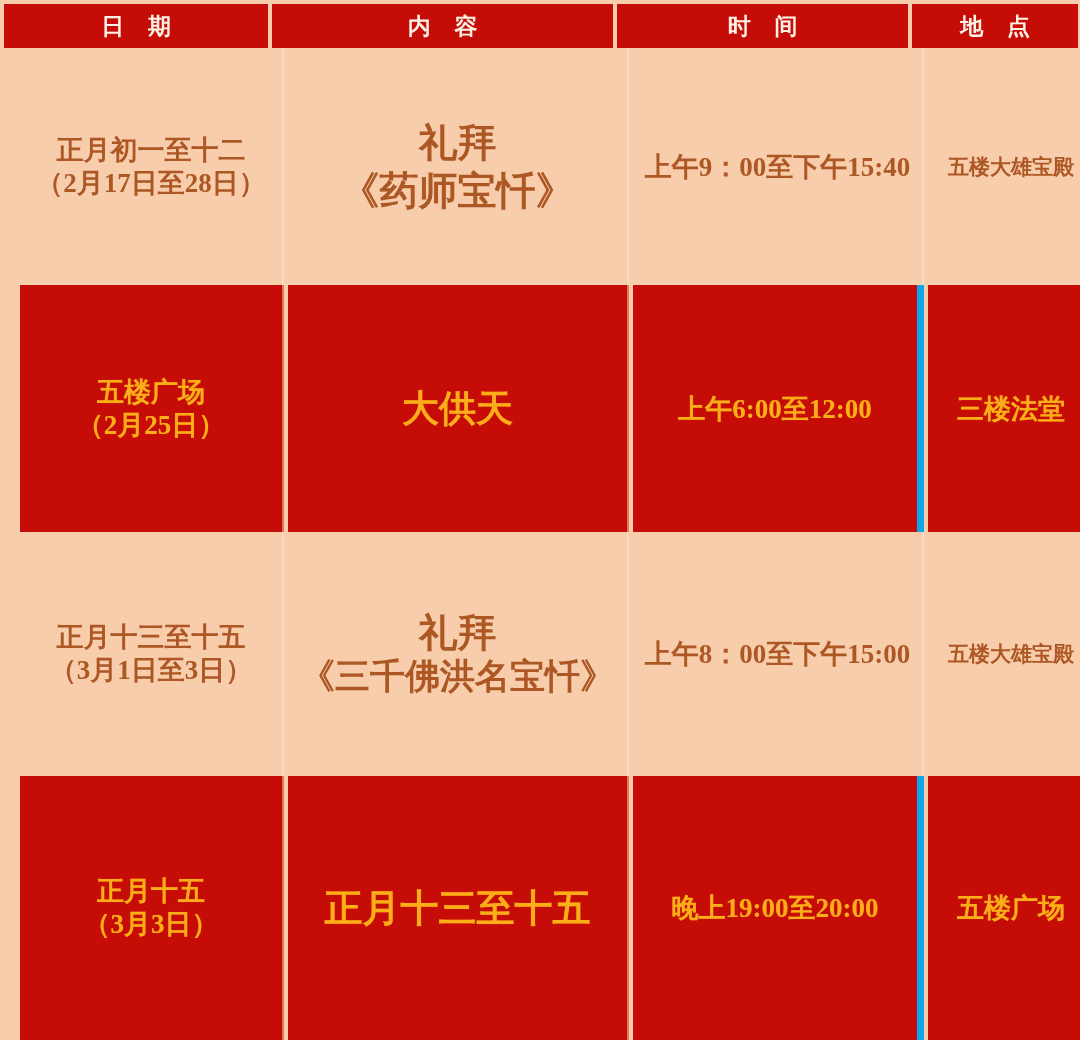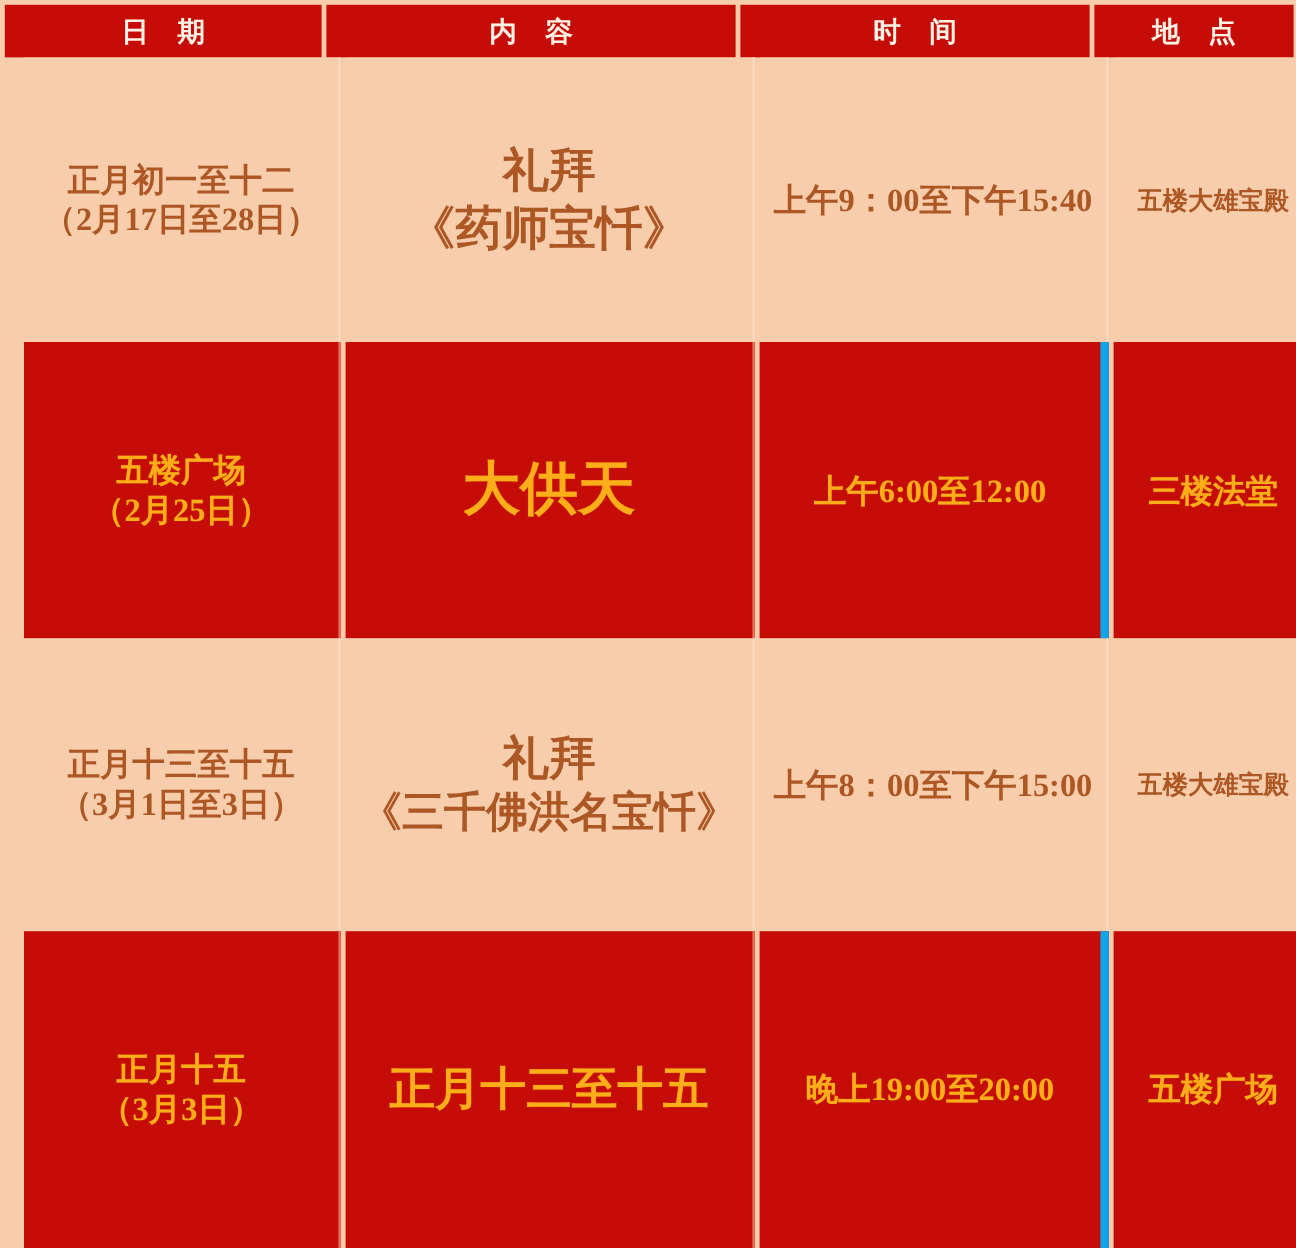--- a/index.html
+++ b/index.html
@@ -89,21 +89,21 @@
   }
 
   .line { display: block; white-space: nowrap; }
 
   
   .date-line-1 { font-size: 27px; font-weight: bold; }
   .date-line-2 { font-size: 27px; font-weight: bold; }
 
   .content-line-1 { font-size: 39px; font-weight: bold; }
   .content-line-2 { font-size: 39px; font-weight: bold; }
-  .content-single { font-size: 48px; font-weight: bold; }
+  .content-single { font-size: 37px; font-weight: bold; }
 
   .row-light .time-text  { font-size: 27px; font-weight: bold; }
   .row-light .place-text { font-size: 21px; font-weight: bold; }
   .row-dark  .time-text  { font-size: 27px; font-weight: bold; }
   .row-dark  .place-text { font-size: 27px; font-weight: bold; text-align: center; }
 
   .row-dark .content-single,
   .row-dark .date-line-1,
   .row-dark .date-line-2,
   .row-dark .time-text,

